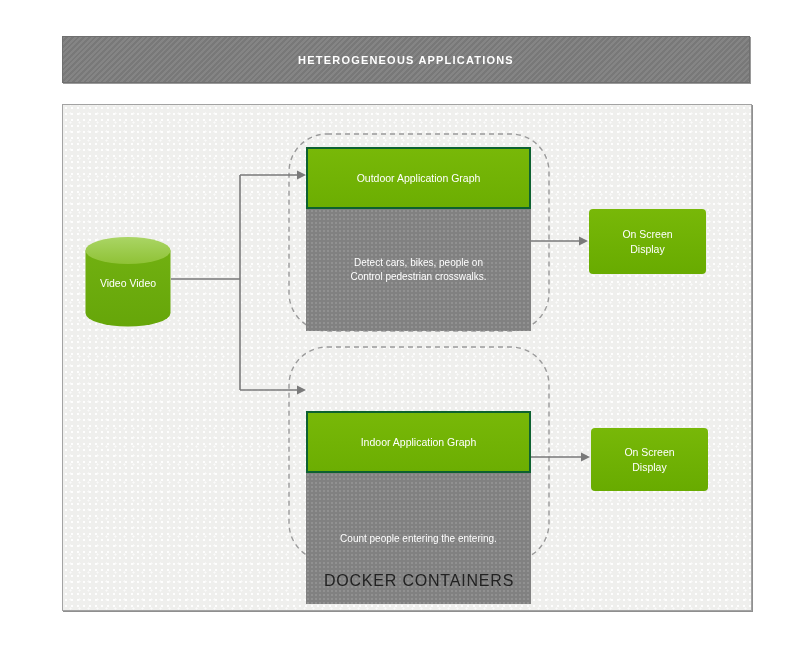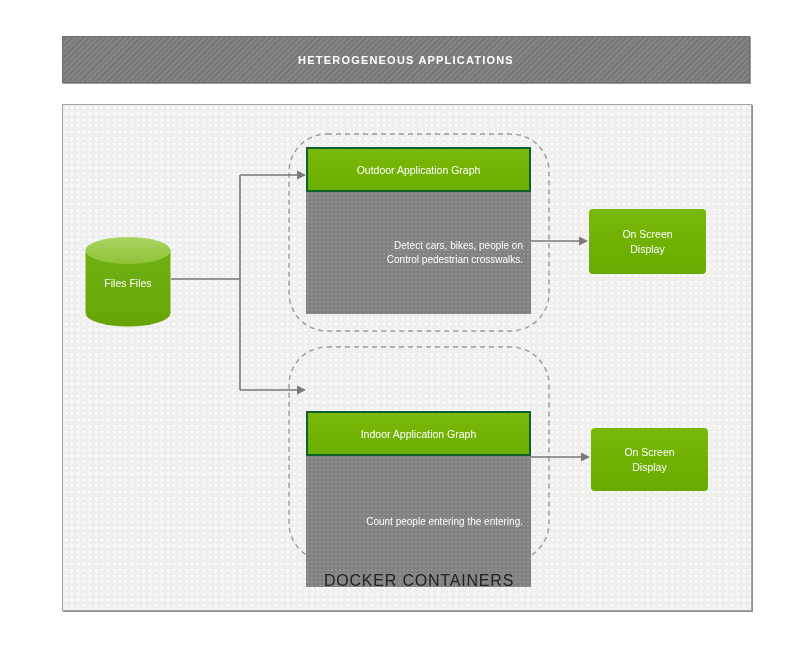--- a/index.html
+++ b/index.html
@@ -43,30 +43,30 @@
   .cyl-label {
     position:absolute; left:0; top:41px; width:100%; text-align:center;
     color:#ffffff; font-size:10.5px;
   }
 
   
   .app-card { position:absolute; width:225px; }
   .card-1 { left:243px; top:42px; }
   .card-2 { left:243px; top:258px;margin-top:48px; }
   .card-header {
-    height:45px; background:linear-gradient(#78b808, #6cae02);
+    height:62px; background:linear-gradient(#78b808, #6cae02);
     border:2px solid #0d6130;
     display:flex; align-items:center; justify-content:center;
   }
   .card-header span { color:#ffffff; font-size:10.5px; }
   .card-body {
     background-color:#818181;
     background-image: radial-gradient(rgba(255,255,255,0.13) 0.8px, transparent 1.3px);
     background-size:4px 4px;
-    display:flex; flex-direction:column; align-items:flex-end; justify-content:center;
+    display:flex; flex-direction:column; align-items:center; justify-content:center;
     text-align:center; padding:0 8px;
   }
   .card-1 .card-body { height:122px; }
   .card-2 .card-body { height:131px; }
   .card-body .line { display:block; color:#ffffff; font-size:10px; line-height:14px; }
 
   
   .osd {
     position:absolute; width:117px; border-radius:4px;
     background:linear-gradient(#78b808, #68ab00);
@@ -116,21 +116,21 @@
             <stop offset="1" stop-color="#66a609"></stop>
           </linearGradient>
           <linearGradient id="cylTop" x1="0" y1="0" x2="0" y2="1">
             <stop offset="0" stop-color="#aad565"></stop>
             <stop offset="1" stop-color="#8fc236"></stop>
           </linearGradient>
         </defs>
         <path d="M0.5 14.5 L0.5 77 A42.5 13.5 0 0 0 85.5 77 L85.5 14.5 Z" fill="url(#cylBody)"></path>
         <ellipse cx="43" cy="14.5" rx="42.5" ry="13.5" fill="url(#cylTop)"></ellipse>
       </svg>
-      <div class="cyl-label">Files Files</div>
+      <div class="cyl-label">Video Video</div>
     </div>
 
     <div class="app-card card-1">
       <div class="card-header">
         <span>Outdoor Application Graph</span>
       </div>
       <div class="card-body">
         <span class="line">Detect cars, bikes, people on</span>
         <span class="line">Control pedestrian crosswalks.</span>
       </div>

